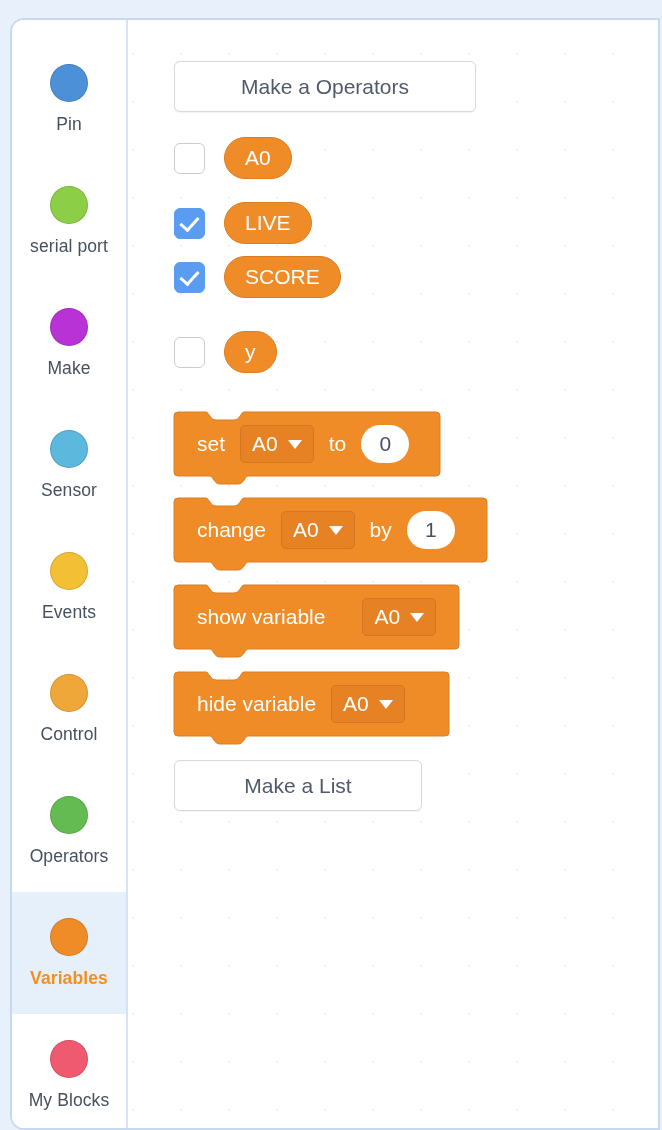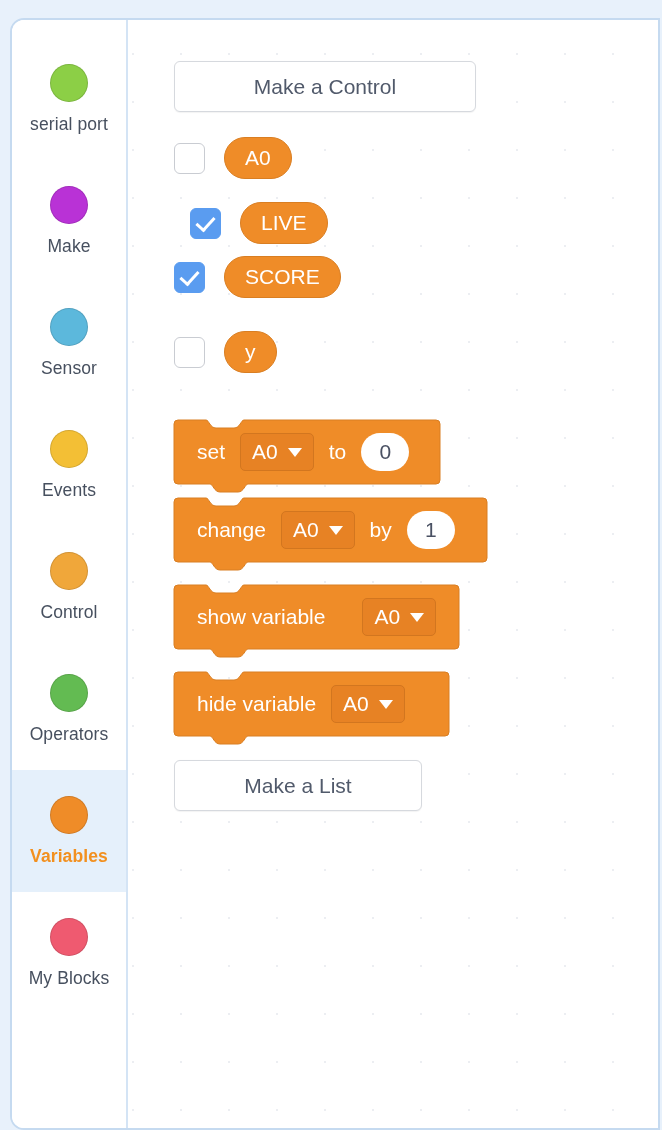--- a/index.html
+++ b/index.html
@@ -224,20 +224,24 @@
     cursor: text;
   }
 </style>
 </head>
 <body>
 
 <div id="workspace">
 
   <div id="category-sidebar">
 
+    <div class="cat-item">
+      <div class="cat-dot" style="background:#4c91d8"></div>
+      <div class="cat-label">Pin</div>
+    </div>
 
     <div class="cat-item">
       <div class="cat-dot" style="background:#8ccf46"></div>
       <div class="cat-label">serial port</div>
     </div>
 
     <div class="cat-item">
       <div class="cat-dot" style="background:#b932d6"></div>
       <div class="cat-label">Make</div>
     </div>
@@ -269,43 +273,43 @@
 
     <div class="cat-item">
       <div class="cat-dot" style="background:#ef5a70"></div>
       <div class="cat-label">My Blocks</div>
     </div>
 
   </div>
 
   <div id="palette">
 
-    <div class="make-button" style="left:44px; top:41px; width:302px; height:51px;">Make a Control</div>
+    <div class="make-button" style="left:44px; top:41px; width:302px; height:51px;">Make a Operators</div>
 
     <div class="var-row" style="left:44px; top:117px;">
       <div class="var-checkbox"></div>
       <div class="var-pill">A0</div>
     </div>
 
-    <div class="var-row" style="left:60px; top:182px;">
+    <div class="var-row" style="left:44px; top:182px;">
       <div class="var-checkbox checked"></div>
       <div class="var-pill">LIVE</div>
     </div>
 
     <div class="var-row" style="left:44px; top:236px;">
       <div class="var-checkbox checked"></div>
       <div class="var-pill">SCORE</div>
     </div>
 
     <div class="var-row" style="left:44px; top:311px;">
       <div class="var-checkbox"></div>
       <div class="var-pill">y</div>
     </div>
 
-    <div class="stack-block" style="left:44px; top:400px; width:266px; height:72px;">
+    <div class="stack-block" style="left:44px; top:392px; width:266px; height:72px;">
       <svg class="block-svg" width="266" height="72" viewBox="0 0 266 72">
         <path d="M4,0 H28 L32,0 c3,0 4,8 10,8 h18 c6,0 7,-8 10,-8 L262,0 a4,4 0 0 1 4,4 V60 a4,4 0 0 1 -4,4 H74 c-3,0 -4,8 -10,8 H46 c-6,0 -7,-8 -10,-8 H4 a4,4 0 0 1 -4,-4 V4 a4,4 0 0 1 4,-4 Z" fill="#ef8c28" stroke="#d97e22" stroke-width="1"></path>
       </svg>
       <div class="block-content" style="width:266px;">
         <span class="block-text">set</span>
         <span class="dropdown-field">
           <span class="dd-text">A0</span>
           <span class="dd-caret"></span>
         </span>
         <span class="block-text">to</span>

